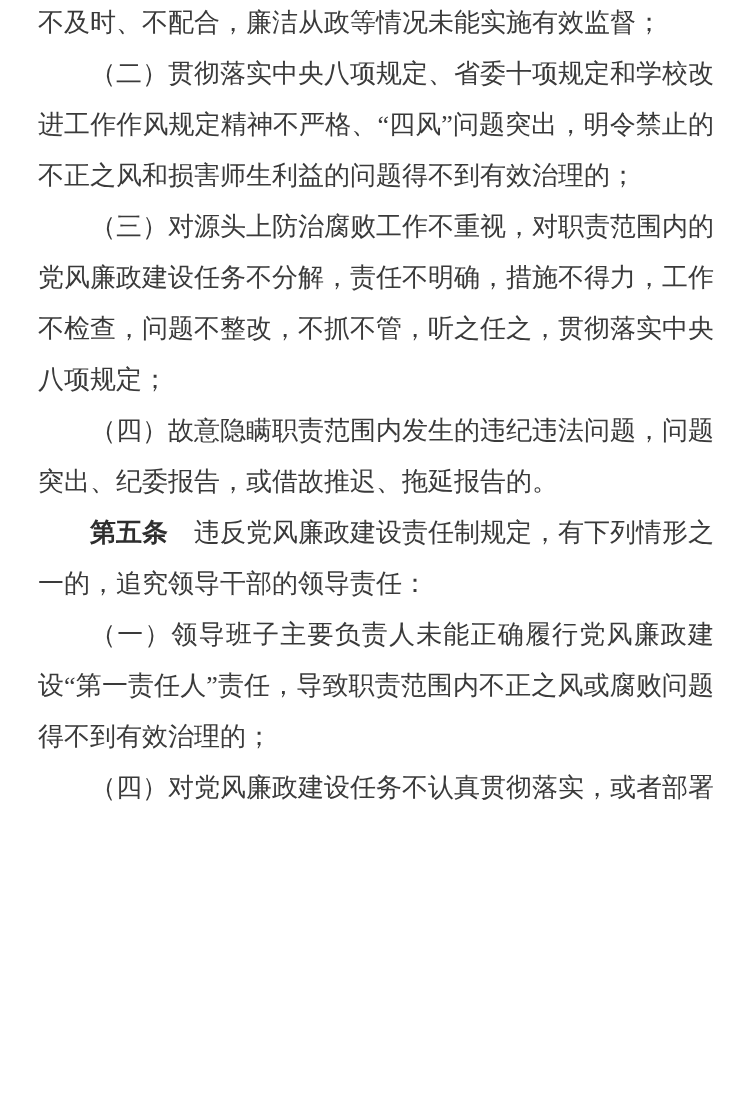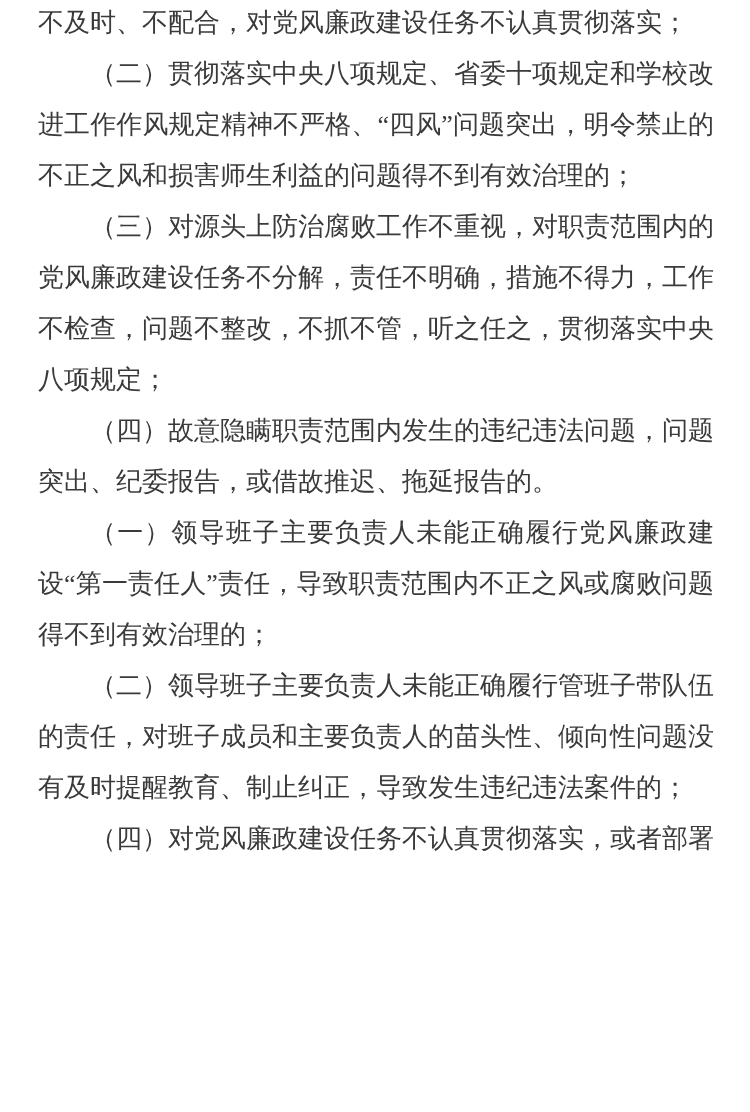--- a/index.html
+++ b/index.html
@@ -41,21 +41,21 @@
     font-weight: 700;
     color: #2e2e2e;
     margin-right: 1em;
   }
 </style>
 </head>
 <body>
 
 <div class="page">
   <div class="doc-body">
-      <p class="para"><span>不及时、不配合，对党风廉政建设任务不认真贯彻落实；</span></p>
+      <p class="para"><span>不及时、不配合，廉洁从政等情况未能实施有效监督；</span></p>
       <p class="para indent"><span>（二）贯彻落实中央八项规定、省委十项规定和学校改进工作作风规定精神不严格、“四风”问题突出，明令禁止的不正之风和损害师生利益的问题得不到有效治理的；</span></p>
       <p class="para indent"><span>（三）对源头上防治腐败工作不重视，对职责范围内的党风廉政建设任务不分解，责任不明确，措施不得力，工作不检查，问题不整改，不抓不管，听之任之，贯彻落实中央八项规定；</span></p>
       <p class="para indent"><span>（四）故意隐瞒职责范围内发生的违纪违法问题，问题突出、纪委报告，或借故推迟、拖延报告的。</span></p>
+      <p class="para indent"><span class="lead">第五条</span><span>违反党风廉政建设责任制规定，有下列情形之一的，追究领导干部的领导责任：</span></p>
       <p class="para indent"><span>（一）领导班子主要负责人未能正确履行党风廉政建设“第一责任人”责任，导致职责范围内不正之风或腐败问题得不到有效治理的；</span></p>
-      <p class="para indent"><span>（二）领导班子主要负责人未能正确履行管班子带队伍的责任，对班子成员和主要负责人的苗头性、倾向性问题没有及时提醒教育、制止纠正，导致发生违纪违法案件的；</span></p>
       <p class="para indent"><span>（四）对党风廉政建设任务不认真贯彻落实，或者部署</span></p>
     </div>
 </div>
 
 </body></html>

